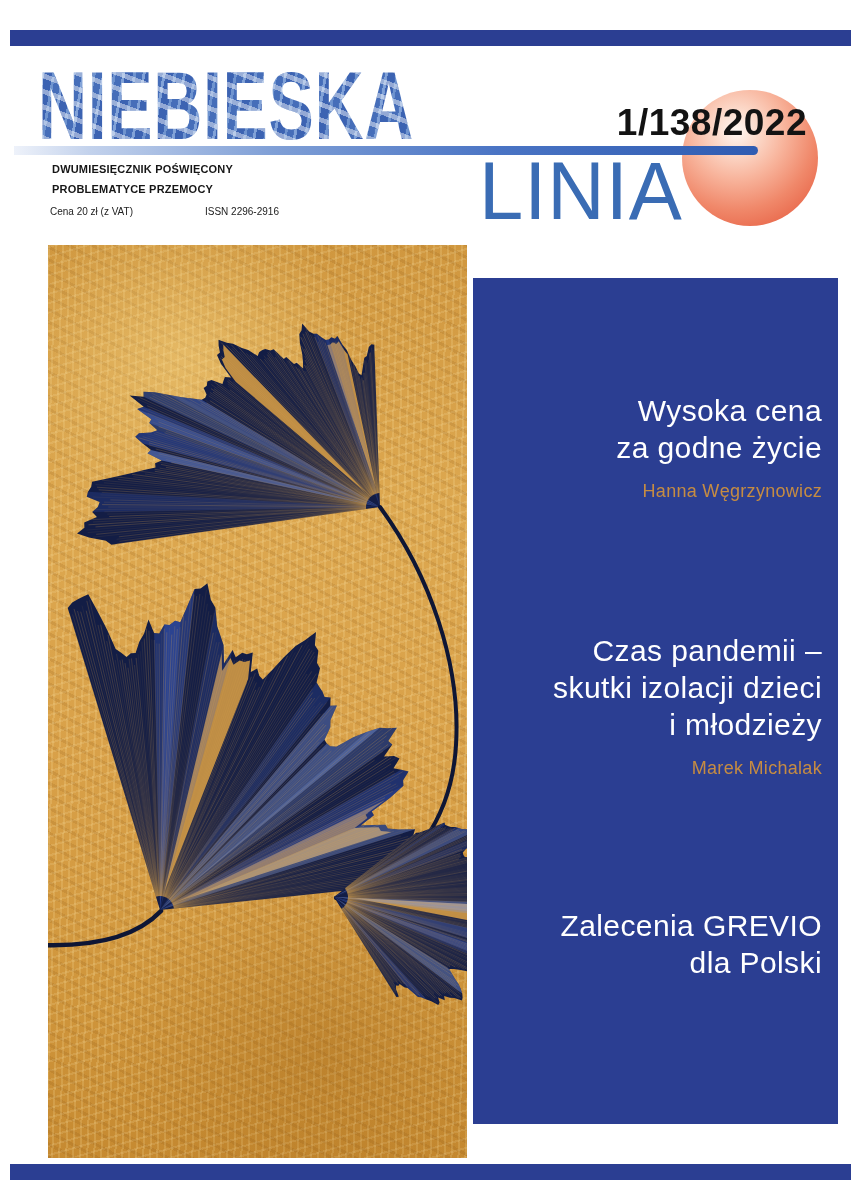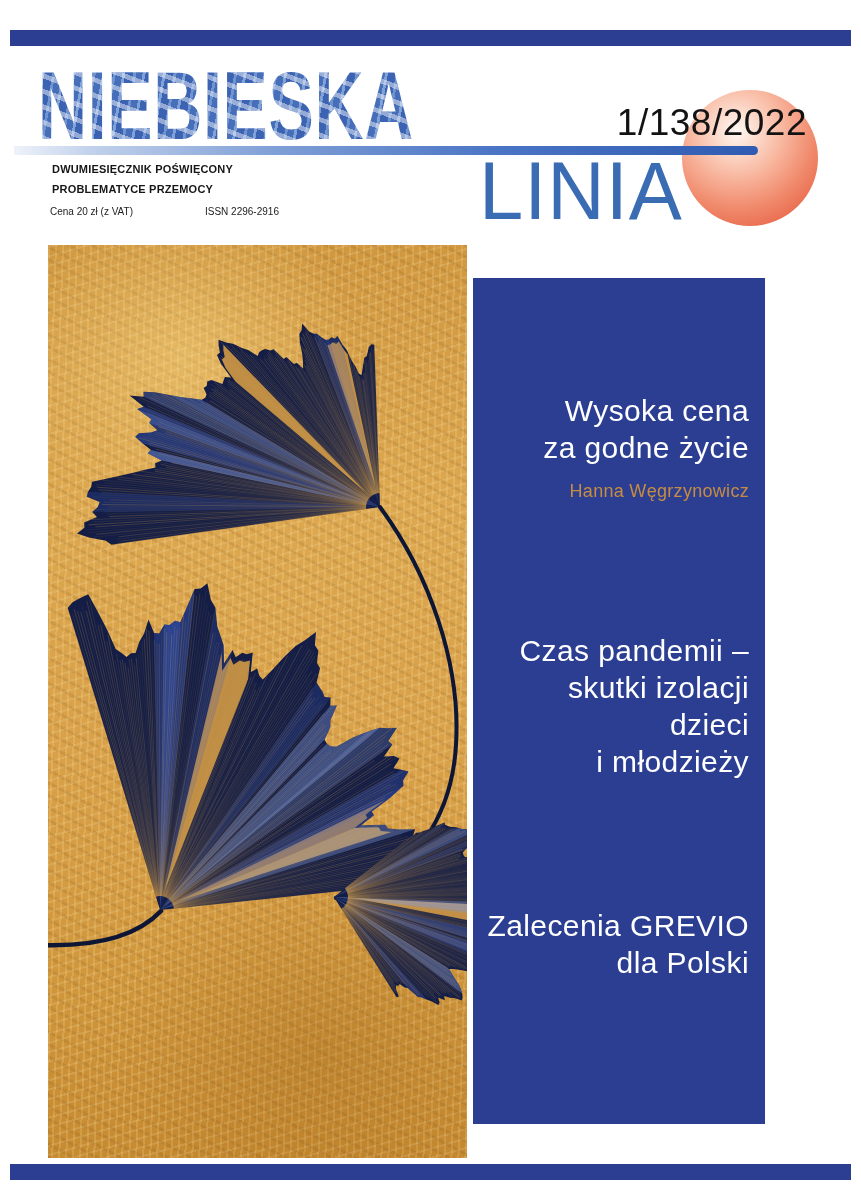--- a/index.html
+++ b/index.html
@@ -19,42 +19,42 @@
       repeating-linear-gradient(100deg,#41069900 0, #fff0 0),
       repeating-linear-gradient(15deg, rgba(255,255,255,.45) 0 5px, rgba(255,255,255,0) 5px 15px),
       repeating-linear-gradient(104deg,#466eb9 0 9px,#82a3d8 9px 13px,#3c63b2 13px 24px,#6f94cf 24px 28px);
     -webkit-background-clip:text;background-clip:text;color:transparent;}
   .masthead-rule{position:absolute;left:14px;top:146px;width:744px;height:9px;z-index:3;
     border-radius:0 5px 5px 0;
     background:linear-gradient(90deg,#eef2fa 0%,#c3d2ec 10%,#7f9fd6 35%,#4a74c4 65%,#2f5cb2 100%);}
   .sphere{position:absolute;left:682px;top:90px;width:136px;height:136px;border-radius:50%;z-index:1;
     background:radial-gradient(circle at 40% 30%,#fef8f4 0%,#fcdccd 16%,#f8b59d 38%,#f0886a 63%,#e96a4d 82%,#e15a40 100%);}
   .issue{position:absolute;right:54px;top:104px;z-index:4;
-    font-size:37px;line-height:37px;font-weight:400;color:#131313;letter-spacing:0.5px;}
+    font-size:37px;line-height:37px;font-weight:700;color:#131313;letter-spacing:0.5px;}
   .linia{position:absolute;left:479px;top:150px;z-index:4;
     font-size:82px;line-height:82px;font-weight:400;color:#3a6cb4;letter-spacing:1px;
     transform:scaleX(0.97);transform-origin:0 50%;white-space:nowrap;}
   .sub{position:absolute;left:52px;color:#161616;font-weight:700;font-size:11px;line-height:19px;letter-spacing:0.2px;}
   .sub.l1{top:160px;} .sub.l2{top:180px;}
   .meta{position:absolute;top:203px;color:#222;font-weight:400;font-size:10px;line-height:18px;}
   .meta.price{left:50px;} .meta.issn{left:205px;}
 
   
   .artwork{position:absolute;left:48px;top:245px;width:419px;height:913px;overflow:hidden;
     background:
       radial-gradient(ellipse 60% 25% at 32% 12%, rgba(255,228,150,.38), rgba(255,228,150,0) 70%),
       radial-gradient(ellipse 70% 30% at 65% 88%, rgba(150,92,18,.28), rgba(150,92,18,0) 70%),
       repeating-linear-gradient(92deg, rgba(255,232,168,.18) 0 2px, rgba(255,232,168,0) 2px 7px),
       repeating-linear-gradient(28deg, rgba(116,66,8,.12) 0 3px, rgba(116,66,8,0) 3px 11px),
       repeating-linear-gradient(-16deg, rgba(255,240,190,.14) 0 2px, rgba(255,240,190,0) 2px 9px),
       linear-gradient(180deg,#d0973f 0%,#dda850 28%,#d9a149 55%,#d0963c 82%,#c68a31 100%);}
   .artwork svg{position:absolute;left:0;top:0;}
 
   
-  .panel{position:absolute;left:473px;top:278px;width:292px;height:846px;background:#2b3e92;}
+  .panel{position:absolute;left:473px;top:278px;width:365px;height:846px;background:#2b3e92;}
   .article{position:absolute;right:16px;left:0;text-align:right;}
   .article .t{color:#ffffff;font-size:30px;line-height:37px;font-weight:400;letter-spacing:0.4px;}
   .article .a{color:#c68c42;font-size:18px;line-height:30px;font-weight:400;margin-top:10px;letter-spacing:0.3px;}
   .article.b1{top:114px;} .article.b2{top:354px;padding-left:29px;} .article.b3{top:629px;}
 </style>
 </head>
 <body>
 
 <div class="edge-bar top"></div>
 <div class="edge-bar bottom"></div>
@@ -701,18 +701,19 @@
 <div class="panel">
   <div class="article b1">
     <div class="t">Wysoka cena</div>
     <div class="t">za godne życie</div>
     <div class="a">Hanna Węgrzynowicz</div>
   </div>
   <div class="article b2">
     <div class="t">Czas pandemii –</div>
     <div class="t">skutki izolacji dzieci</div>
     <div class="t">i młodzieży</div>
+    <div class="a">Marek Michalak</div>
   </div>
   <div class="article b3">
     <div class="t">Zalecenia GREVIO</div>
     <div class="t">dla Polski</div>
   </div>
 </div>
 
 </body></html>

